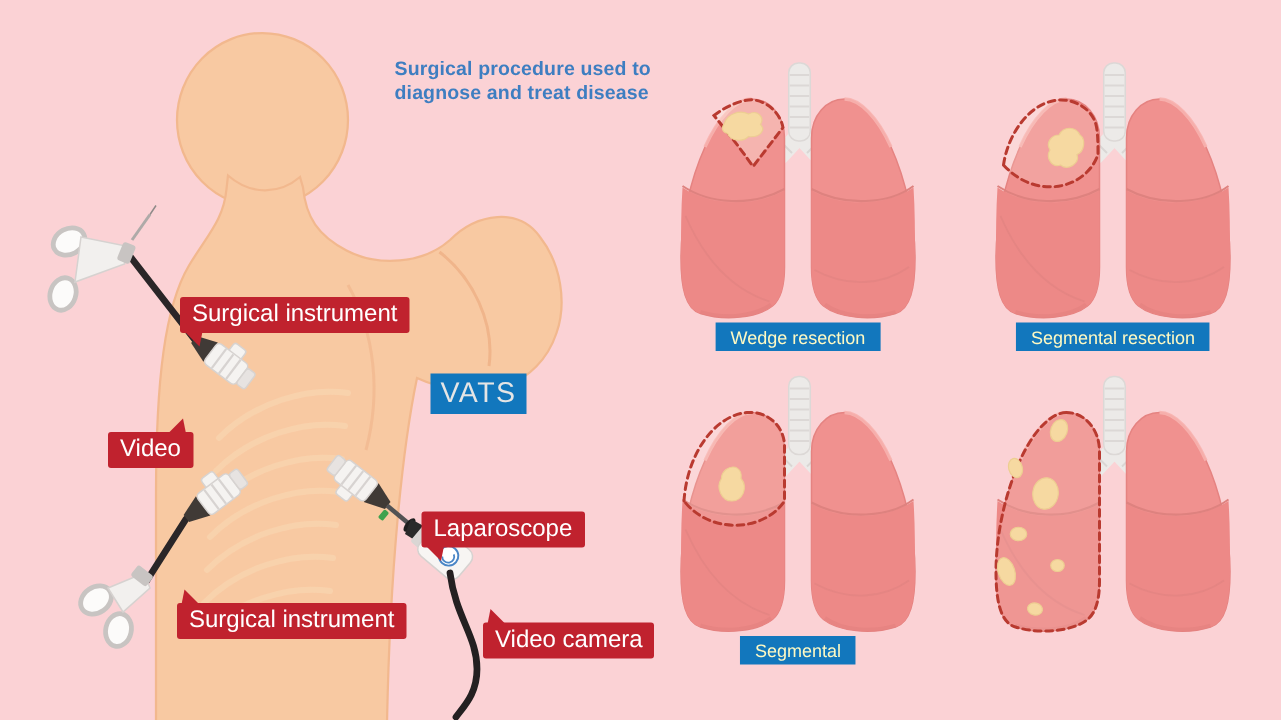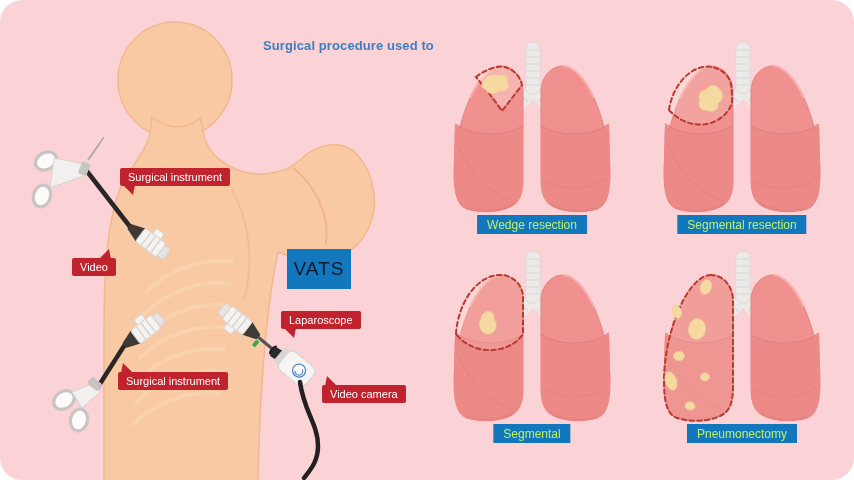--- a/index.html
+++ b/index.html
@@ -1,57 +1,57 @@
 <!DOCTYPE html>
 <html><head>
 <meta charset="utf-8">
 <style>
   :root{
     --bg:#FBD2D5; --red:#C0222E; --blue:#1277BD; --textblue:#3E7EC1;
   }
   html,body{margin:0;padding:0;}
   .stage{
     position:relative;width:854px;height:480px;background:var(--bg);
-    overflow:hidden;font-family:"Liberation Sans",sans-serif;border-radius:22px;
+    overflow:hidden;font-family:"Liberation Sans",sans-serif;
   }
   #torso-svg{position:absolute;left:0;top:0;}
   .desc{
     position:absolute;left:263px;top:38px;color:var(--textblue);
     font-size:13px;line-height:16px;font-weight:600;letter-spacing:.1px;
   }
   .vats-box{
-    position:absolute;left:287px;top:249px;width:64px;height:40px;
-    background:var(--blue);color:#0f172a;font-size:19px;letter-spacing:1px;
+    position:absolute;left:287px;top:249px;width:64px;height:27px;
+    background:var(--blue);color:#e5e5e5;font-size:19px;letter-spacing:1px;
     display:flex;align-items:center;justify-content:center;
   }
   .vats-sub{
     position:absolute;left:225px;top:280px;width:190px;text-align:center;
     color:var(--textblue);font-size:11.5px;font-weight:600;
   }
   .callout{
-    position:absolute;background:var(--red);color:#fff;font-size:11px;
-    padding:3px 8px;border-radius:2px;white-space:nowrap;z-index:6;
+    position:absolute;background:var(--red);color:#fff;font-size:16px;
+    padding:3px 8px;border-radius:2px;white-space:nowrap;z-index:6;margin-top:30px;
   }
   .tail{position:absolute;width:0;height:0;border-style:solid;}
   .t-bl{bottom:-9px;left:3px;border-width:10px 2px 0 10px;border-color:var(--red) transparent transparent transparent;}
   .t-tr{top:-9px;right:5px;border-width:0 2px 10px 10px;border-color:transparent transparent var(--red) transparent;}
   .t-tl{top:-9px;left:3px;border-width:0 10px 10px 2px;border-color:transparent transparent var(--red) transparent;}
   .c0{left:120px;top:168px}
   .c1{left:72px;top:258px}
   .c2{left:281px;top:311px}
   .c3{left:322px;top:385px}
   .c4{left:118px;top:372px}
   .lung-wrap{position:absolute;width:200px;height:200px;}
   .p1{left:443px;top:40px}
   .p2{left:653px;top:40px}
   .p3{left:443px;top:249px}
   .p4{left:653px;top:249px}
   .proc-label{
     position:absolute;top:175px;left:89px;transform:translateX(-50%);
-    background:var(--blue);color:#bef264;font-size:12px;padding:2.5px 10px;
+    background:var(--blue);color:#fef9c3;font-size:12px;padding:2.5px 10px;
     white-space:nowrap;z-index:5;
   }
 </style>
 </head>
 <body>
 
 <div class="stage" style="--bg: #FBD2D5; --red: #C0222E; --blue: #1277BD; --textblue: #3E7EC1;">
 
   <svg id="torso-svg" width="440" height="480" viewBox="0 0 440 480">
  <g>
@@ -122,20 +122,21 @@
     <rect x="-16" y="-12" width="34" height="24" rx="6" fill="#F7F5F3" stroke="#D6D2D0"></rect>
     <circle cx="4" cy="0" r="6.5" fill="#FFFFFF" stroke="#4A86C6" stroke-width="1.3"></circle>
     <path d="M6,-3 A4,4 0 1 1 1,3" stroke="#4A86C6" stroke-width="1.2" fill="none"></path>
   </g>
   <path d="M300,382 C304,412 318,424 318,446 C318,462 310,470 304,478" stroke="#242021" stroke-width="4.5" fill="none" stroke-linecap="round"></path>
  </g>
     </svg>
 
   <div class="desc">
     <div>Surgical procedure used to</div>
+    <div>diagnose and treat disease</div>
   </div>
 
   <div class="vats-box">VATS</div>
 
   <div class="callout c0">
     <span>Surgical instrument</span>
     <span class="tail t-bl"></span>
   </div>
   <div class="callout c1">
     <span>Video</span>
@@ -294,16 +295,15 @@
   </g>
     <path d="M58,26 C48,26 36,38 27,58 C17,80 11,108 11,132 C11,152 14,166 24,169 C40,174 62,172 72,164 C78,159 80,150 80,138 L80,52 C80,37 70,26 58,26 Z" fill="rgba(255,245,235,0.12)" stroke="#B93A30" stroke-width="2" stroke-dasharray="4.5 3.2" stroke-linecap="round"></path>
           <ellipse cx="53" cy="38" rx="5.5" ry="7.5" transform="rotate(20 53 38)" fill="#F6D9A1" stroke="#EDCE92" stroke-width="0.8"></ellipse>
           <ellipse cx="24" cy="63" rx="4.5" ry="6.5" transform="rotate(-15 24 63)" fill="#F6D9A1" stroke="#EDCE92" stroke-width="0.8"></ellipse>
           <ellipse cx="44" cy="80" rx="8.5" ry="10.5" transform="rotate(8 44 80)" fill="#F6D9A1" stroke="#EDCE92" stroke-width="0.8"></ellipse>
           <ellipse cx="26" cy="107" rx="5.5" ry="4.5" transform="rotate(0 26 107)" fill="#F6D9A1" stroke="#EDCE92" stroke-width="0.8"></ellipse>
           <ellipse cx="18" cy="132" rx="5.5" ry="9.5" transform="rotate(-18 18 132)" fill="#F6D9A1" stroke="#EDCE92" stroke-width="0.8"></ellipse>
           <ellipse cx="52" cy="128" rx="4.5" ry="4" transform="rotate(0 52 128)" fill="#F6D9A1" stroke="#EDCE92" stroke-width="0.8"></ellipse>
           <ellipse cx="37" cy="157" rx="5" ry="4" transform="rotate(12 37 157)" fill="#F6D9A1" stroke="#EDCE92" stroke-width="0.8"></ellipse>
   </svg></div>
-    <div class="proc-label">Pneumonectomy</div>
   </div>
 
 </div>
 
 </body></html>

